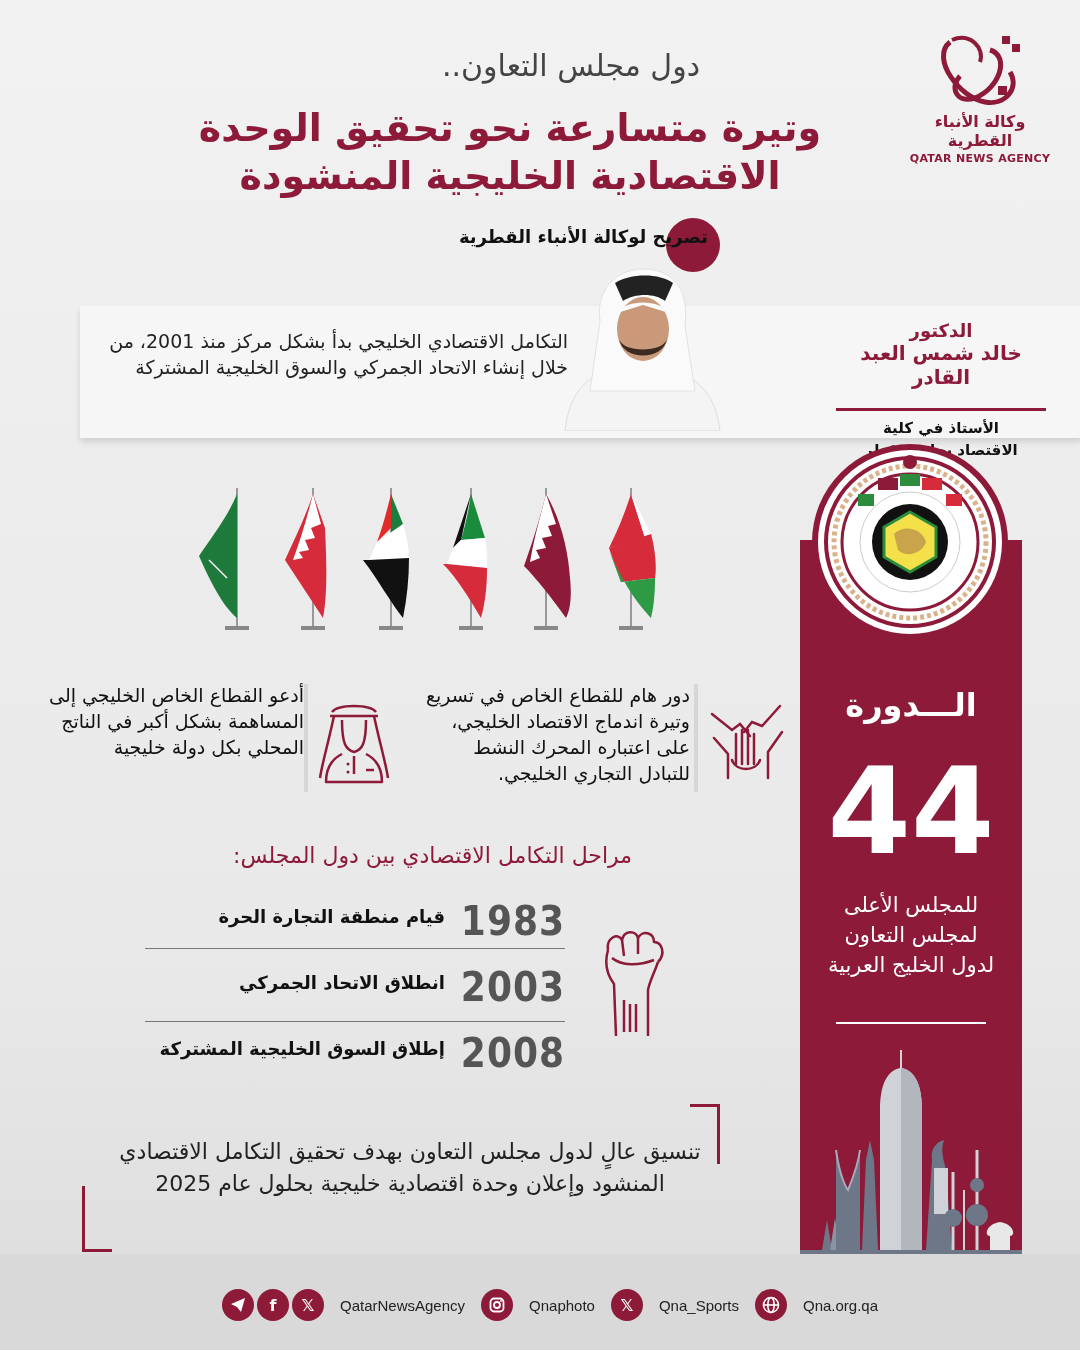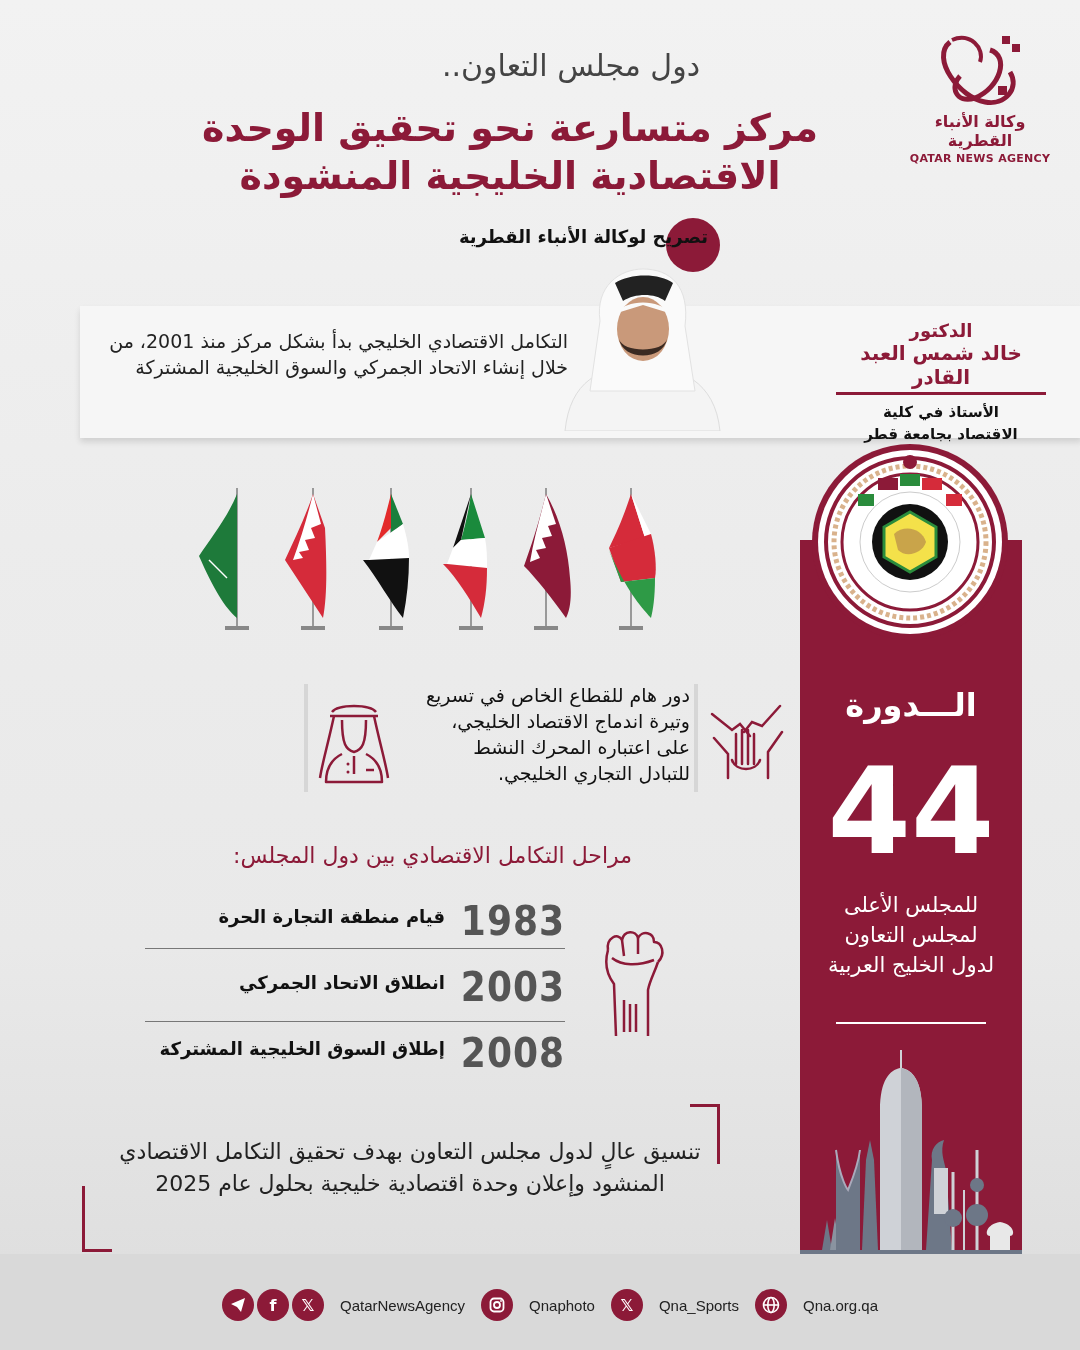--- a/index.html
+++ b/index.html
@@ -26,21 +26,21 @@
     .statement { top: 218px; left: 380px; width: 340px; height: 50px; }
     .statement-circle { position: absolute; right: 0; top: 0; width: 54px; height: 54px; border-radius: 50%; background: #8c1a38; }
     .statement-text { position: absolute; right: 12px; top: 8px; font-size: 18px; font-weight: bold; color: #111; white-space: nowrap; }
 
     
     .panel { top: 306px; left: 80px; width: 1002px; height: 132px; background: #f6f6f6; box-shadow: 0 4px 6px rgba(0,0,0,0.12); }
     .quote { position: absolute; left: 28px; top: 22px; width: 460px; font-size: 19px; line-height: 26px; color: #222; text-align: right; }
     .person-photo { position: absolute; left: 465px; top: -45px; width: 190px; height: 170px; }
     .person-info { position: absolute; right: 36px; top: 14px; width: 210px; text-align: center; }
     .person-title { font-size: 18px; color: #8c1a38; font-weight: bold; }
-    .person-name { font-size: 20px; color: #8c1a38; font-weight: bold; border-bottom: 3px solid #8c1a38; padding-bottom: 3px; display: inline-block; }
+    .person-name { font-size: 20px; color: #8c1a38; font-weight: bold; border-bottom: 3px solid #8c1a38; padding-bottom: 19px; display: inline-block; }
     .person-role { font-size: 15px; color: #111; font-weight: bold; line-height: 22px; margin-top: 6px; }
 
     
     .flags { top: 478px; left: 180px; width: 500px; height: 155px; }
     .flag { position: absolute; top: 0; width: 60px; height: 155px; }
 
     
     .column { top: 540px; left: 800px; width: 222px; height: 718px; background: #8c1a38; }
     .emblem { top: 450px; left: 818px; width: 184px; height: 184px; border-radius: 50%; background: #fff; box-shadow: 0 0 0 6px #8c1a38; }
     .session-label { top: 686px; left: 800px; width: 222px; text-align: center; color: #fff; font-size: 32px; font-weight: bold; }
@@ -72,21 +72,21 @@
     .footer-band { top: 1254px; left: 0; width: 1080px; height: 96px; background: #d9d9d9; }
     .footer { top: 1285px; left: 222px; width: 640px; height: 40px; direction: ltr; display: flex; align-items: center; }
     .social-circle { width: 32px; height: 32px; border-radius: 50%; background: #8c1a38; display: inline-flex; align-items: center; justify-content: center; color: #fff; font-size: 16px; font-weight: bold; margin-right: 3px; flex: 0 0 auto; }
     .social-label { font-family: "Liberation Sans Narrow", "Liberation Sans", sans-serif; font-size: 15px; color: #222; margin-left: 13px; margin-right: 16px; white-space: nowrap; }
   </style>
 </head>
 <body>
 
 <div class="abs subtitle">دول مجلس التعاون..</div>
 <div class="abs title">
-  <div>مركز متسارعة نحو تحقيق الوحدة</div>
+  <div>وتيرة متسارعة نحو تحقيق الوحدة</div>
   <div>الاقتصادية الخليجية المنشودة</div>
 </div>
 
 <div class="abs logo">
   <svg width="100" height="82" viewBox="0 0 100 82">
     <path d="M20 14 C 0 30, 30 70, 55 74 C 75 78, 90 60, 80 44" fill="none" stroke="#8c1a38" stroke-width="5"></path>
     <path d="M60 22 C 80 28, 70 60, 45 70 C 25 76, 20 58, 30 48" fill="none" stroke="#8c1a38" stroke-width="5"></path>
     <path d="M22 12 C 40 4, 55 20, 50 34" fill="none" stroke="#8c1a38" stroke-width="4"></path>
     <rect x="72" y="8" width="8" height="8" fill="#8c1a38"></rect>
     <rect x="82" y="16" width="8" height="8" fill="#8c1a38"></rect>
@@ -221,20 +221,21 @@
       <path d="M74 12 L 56 32 L 46 28 L 38 38"></path>
       <path d="M8 44 L 22 60 L 22 84"></path>
       <path d="M76 38 L 62 58 L 62 84"></path>
       <path d="M30 40 L 30 70 M 36 36 L 36 70 M 42 36 L 42 70 M 48 40 L 48 70"></path>
       <path d="M26 66 C 30 78, 50 78, 54 66"></path>
     </g>
   </svg>
 </div>
 
 <div class="abs info-block" style="left:40px; width:360px;">
+  <div class="info-text" style="right:96px; width:264px;">أدعو القطاع الخاص الخليجي إلى المساهمة بشكل أكبر في الناتج المحلي بكل دولة خليجية</div>
   <div class="info-bar" style="right:92px;"></div>
   <svg class="info-icon" style="right:8px;" width="76" height="90" viewBox="0 0 76 90">
     <g fill="none" stroke="#8c1a38" stroke-width="2.5" stroke-linejoin="round">
       <path d="M16 18 C 22 10, 54 10, 60 18"></path>
       <path d="M14 22 L 62 22"></path>
       <path d="M18 22 C 12 50, 6 70, 4 84"></path>
       <path d="M58 22 C 64 50, 70 70, 72 84"></path>
       <path d="M26 26 C 26 50, 30 56, 38 58 C 46 56, 50 50, 50 26"></path>
       <path d="M26 60 C 14 66, 10 76, 10 88 L 66 88 C 66 76, 62 66, 50 60"></path>
       <path d="M38 62 L 38 80"></path>

